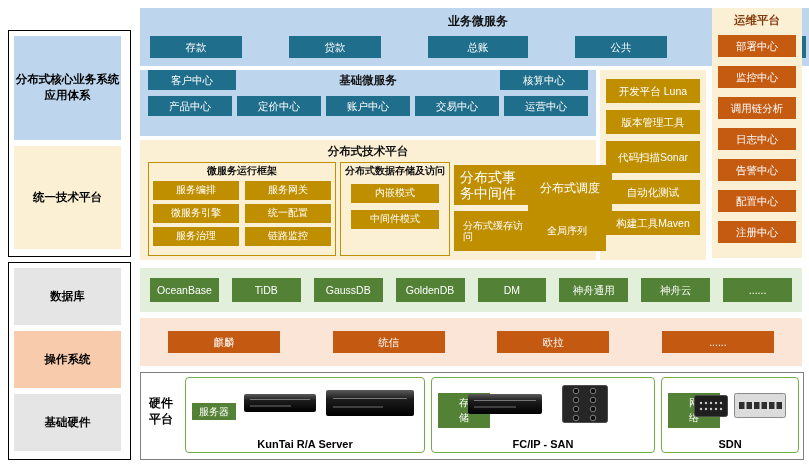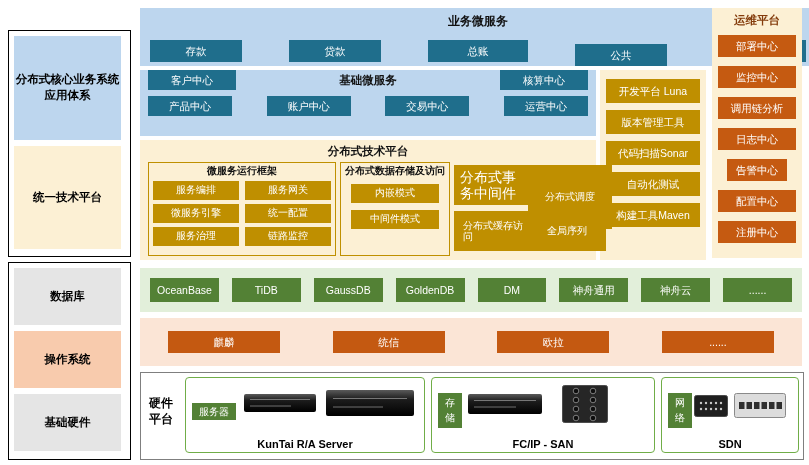--- a/index.html
+++ b/index.html
@@ -21,21 +21,21 @@
   .orange{background:#C55A11;}
   .green{background:#538135;}
   .row{display:flex;align-items:center;}
   .subbox{position:absolute;border:1px solid #BF9000;}
   .subbox-title{font-weight:bold;font-size:10px;text-align:center;line-height:1.25;margin-top:2px;color:#111;}
   .strip{position:absolute;}
   .hw-outline{position:absolute;border:1px solid #7F7F7F;background:#fff;}
   .hw-group{position:absolute;border:1.5px solid #70AD47;border-radius:4px;background:#fff;}
   .hw-caption{position:absolute;left:0;right:0;bottom:2px;text-align:center;font-weight:bold;font-size:11px;}
   .vtag{position:absolute;background:#538135;color:#fff;font-size:10px;text-align:center;
-    line-height:1.45;padding:3px 4px;width:16px;word-break:break-all;}
+    line-height:1.45;padding:3px 18px;width:16px;word-break:break-all;}
   .htag{position:absolute;background:#538135;color:#fff;font-size:10px;display:flex;
     align-items:center;justify-content:center;}
   .hw-label{position:absolute;width:28px;font-weight:bold;font-size:12px;line-height:1.35;
     word-break:break-all;text-align:center;}
   .rack{position:absolute;background:linear-gradient(180deg,#5a5a5a 0%,#1d1d1d 35%,#000 100%);border-radius:2px;}
   .rack::before{content:"";position:absolute;left:8%;right:8%;top:30%;height:1px;background:#777;}
   .rack::after{content:"";position:absolute;left:8%;right:35%;top:62%;height:2px;background:#3f3f3f;}
 </style>
 </head>
 <body>
@@ -55,57 +55,58 @@
     <div class="side-label bg-lorange" style="left:5px;top:68px;width:107px;height:57px;">操作系统</div>
     <div class="side-label bg-lgreen" style="left:5px;top:131px;width:107px;height:57px;">基础硬件</div>
   </div>
 
   <div class="panel bg-blue" style="left:140px;top:8px;width:676px;height:58px;">
     <div class="panel-title" style="margin-top:5px;font-size:12px;">业务微服务</div>
     <div class="row" style="justify-content:space-between;padding:0 10px;margin-top:6px;">
       <div class="btn teal" style="width:92px;height:22px;">存款</div>
       <div class="btn teal" style="width:92px;height:22px;">贷款</div>
       <div class="btn teal" style="width:100px;height:22px;">总账</div>
-      <div class="btn teal" style="width:92px;height:22px;margin-top:8px;">公共</div>
+      <div class="btn teal" style="width:92px;height:22px;">公共</div>
       <div class="btn teal" style="width:92px;height:22px;">......</div>
     </div>
   </div>
 
   <div class="panel bg-cream" style="left:712px;top:8px;width:90px;height:250px;">
     <div class="panel-title" style="margin-top:5px;color:#843C0C;">运维平台</div>
     <div style="display:flex;flex-direction:column;align-items:center;gap:9px;margin-top:7px;">
       <div class="btn orange" style="width:78px;height:22px;">部署中心</div>
       <div class="btn orange" style="width:78px;height:22px;">监控中心</div>
       <div class="btn orange" style="width:78px;height:22px;">调用链分析</div>
       <div class="btn orange" style="width:78px;height:22px;">日志中心</div>
-      <div class="btn orange" style="width:60px;height:22px;">告警中心</div>
+      <div class="btn orange" style="width:78px;height:22px;">告警中心</div>
       <div class="btn orange" style="width:78px;height:22px;">配置中心</div>
       <div class="btn orange" style="width:78px;height:22px;">注册中心</div>
     </div>
   </div>
 
   <div class="panel bg-blue" style="left:140px;top:70px;width:456px;height:66px;">
     <div class="row" style="padding:0 8px;">
       <div class="btn teal" style="width:88px;height:20px;">客户中心</div>
       <div class="panel-title" style="flex:1;">基础微服务</div>
       <div class="btn teal" style="width:88px;height:20px;">核算中心</div>
     </div>
     <div class="row" style="justify-content:space-between;padding:0 8px;margin-top:6px;">
       <div class="btn teal" style="width:84px;height:20px;">产品中心</div>
+      <div class="btn teal" style="width:84px;height:20px;">定价中心</div>
       <div class="btn teal" style="width:84px;height:20px;">账户中心</div>
       <div class="btn teal" style="width:84px;height:20px;">交易中心</div>
       <div class="btn teal" style="width:84px;height:20px;">运营中心</div>
     </div>
   </div>
 
   <div class="panel bg-cream" style="left:600px;top:70px;width:106px;height:190px;">
     <div style="display:flex;flex-direction:column;align-items:center;gap:7px;margin-top:9px;">
       <div class="btn olive" style="width:94px;height:24px;">开发平台 Luna</div>
       <div class="btn olive" style="width:94px;height:24px;">版本管理工具</div>
-      <div class="btn olive" style="width:94px;height:24px;">代码扫描Sonar</div>
+      <div class="btn olive" style="width:94px;height:32px;">代码扫描Sonar</div>
       <div class="btn olive" style="width:94px;height:24px;">自动化测试</div>
       <div class="btn olive" style="width:94px;height:24px;">构建工具Maven</div>
     </div>
   </div>
 
   <div class="panel bg-cream" style="left:140px;top:140px;width:456px;height:120px;">
     <div class="panel-title" style="margin-top:4px;">分布式技术平台</div>
 
     <div class="subbox" style="left:8px;top:22px;width:186px;height:92px;">
       <div class="subbox-title">微服务运行框架</div>
@@ -121,21 +122,21 @@
 
     <div class="subbox" style="left:200px;top:22px;width:108px;height:92px;">
       <div class="subbox-title" style="padding:0 4px;">分布式数据存储及访问</div>
       <div style="display:flex;flex-direction:column;align-items:center;gap:7px;margin-top:6px;">
         <div class="btn olive" style="width:88px;height:19px;font-size:10px;">内嵌模式</div>
         <div class="btn olive" style="width:88px;height:19px;font-size:10px;">中间件模式</div>
       </div>
     </div>
 
     <div class="btn olive" style="position:absolute;left:314px;top:25px;width:68px;height:40px;font-size:14px;padding:0 6px;">分布式事务中间件</div>
-    <div class="btn olive" style="position:absolute;left:388px;top:25px;width:62px;height:40px;font-size:10px;padding:12px 11px;">分布式调度</div>
+    <div class="btn olive" style="position:absolute;left:388px;top:25px;width:62px;height:40px;font-size:12px;padding:4px 11px;">分布式调度</div>
     <div class="btn olive" style="position:absolute;left:314px;top:71px;width:68px;height:40px;font-size:10px;padding:0 9px;">分布式缓存访问</div>
     <div class="btn olive" style="position:absolute;left:388px;top:71px;width:62px;height:40px;font-size:10px;padding:0 8px;">全局序列</div>
   </div>
 
   <div class="strip" style="left:140px;top:268px;width:662px;height:44px;background:#E2EFDA;">
     <div class="row" style="gap:13px;padding:0 10px;margin-top:10px;">
       <div class="btn green" style="flex:1;height:24px;">OceanBase</div>
       <div class="btn green" style="flex:1;height:24px;">TiDB</div>
       <div class="btn green" style="flex:1;height:24px;">GaussDB</div>
       <div class="btn green" style="flex:1;height:24px;">GoldenDB</div>

